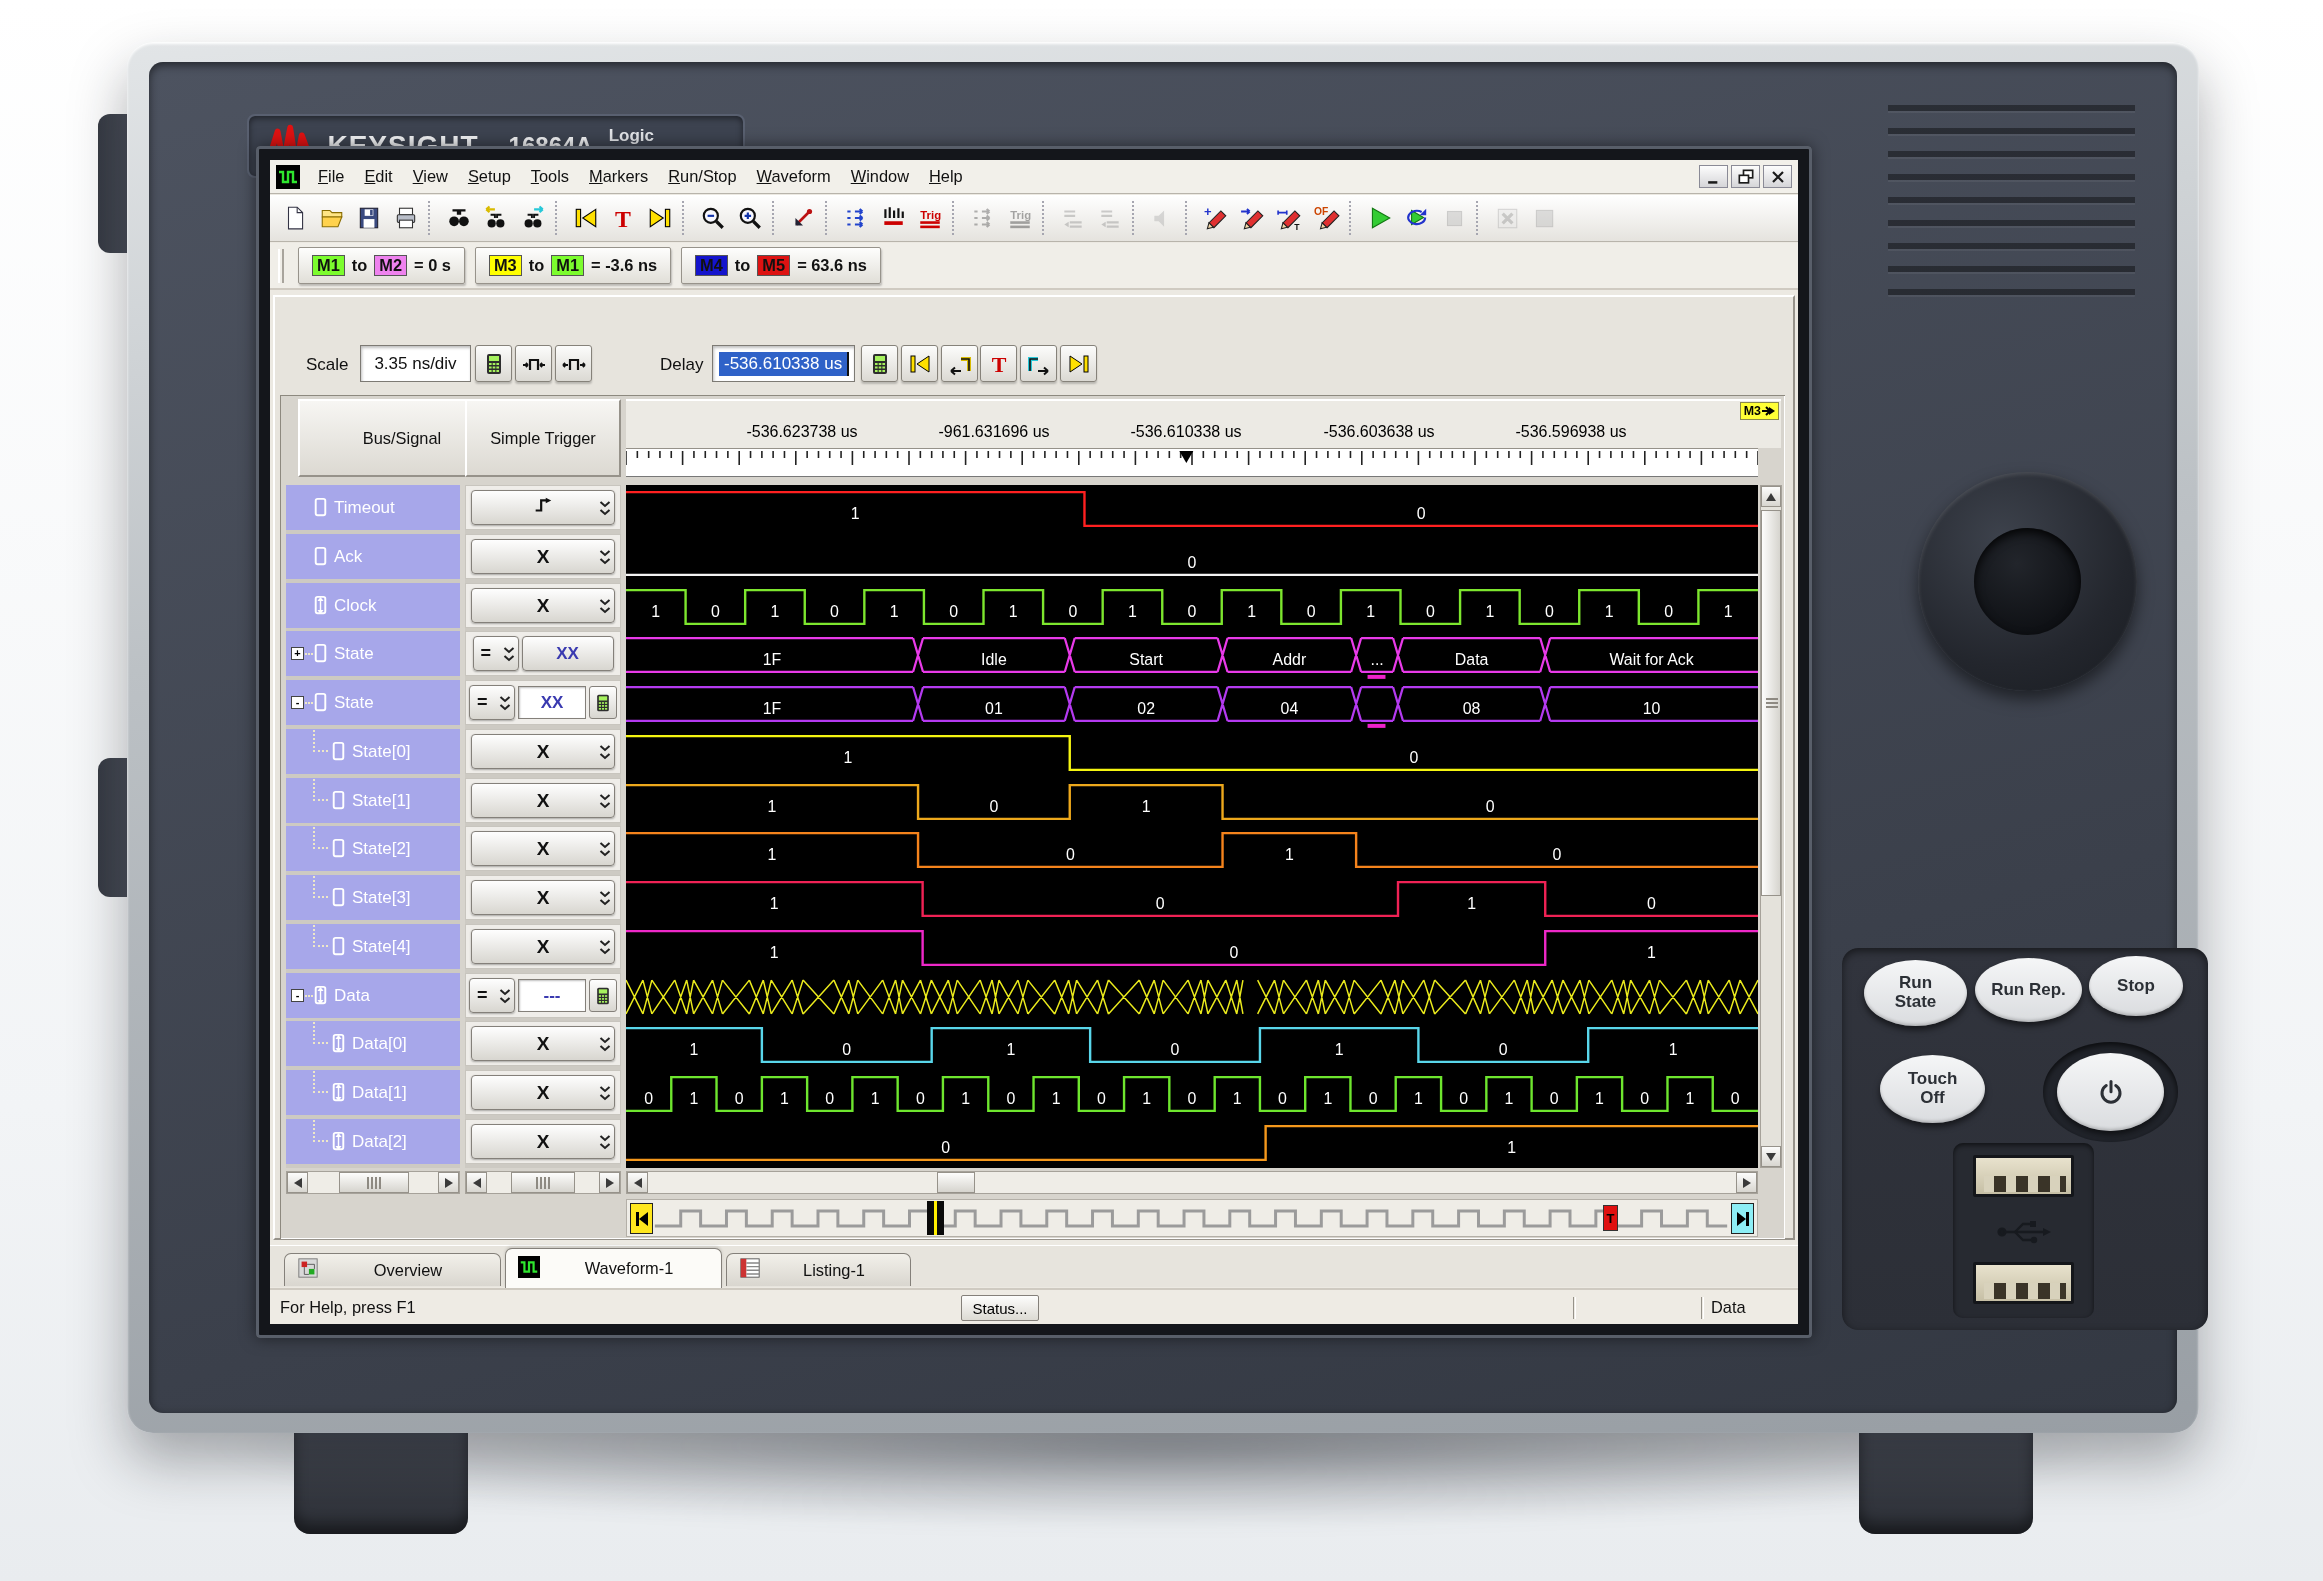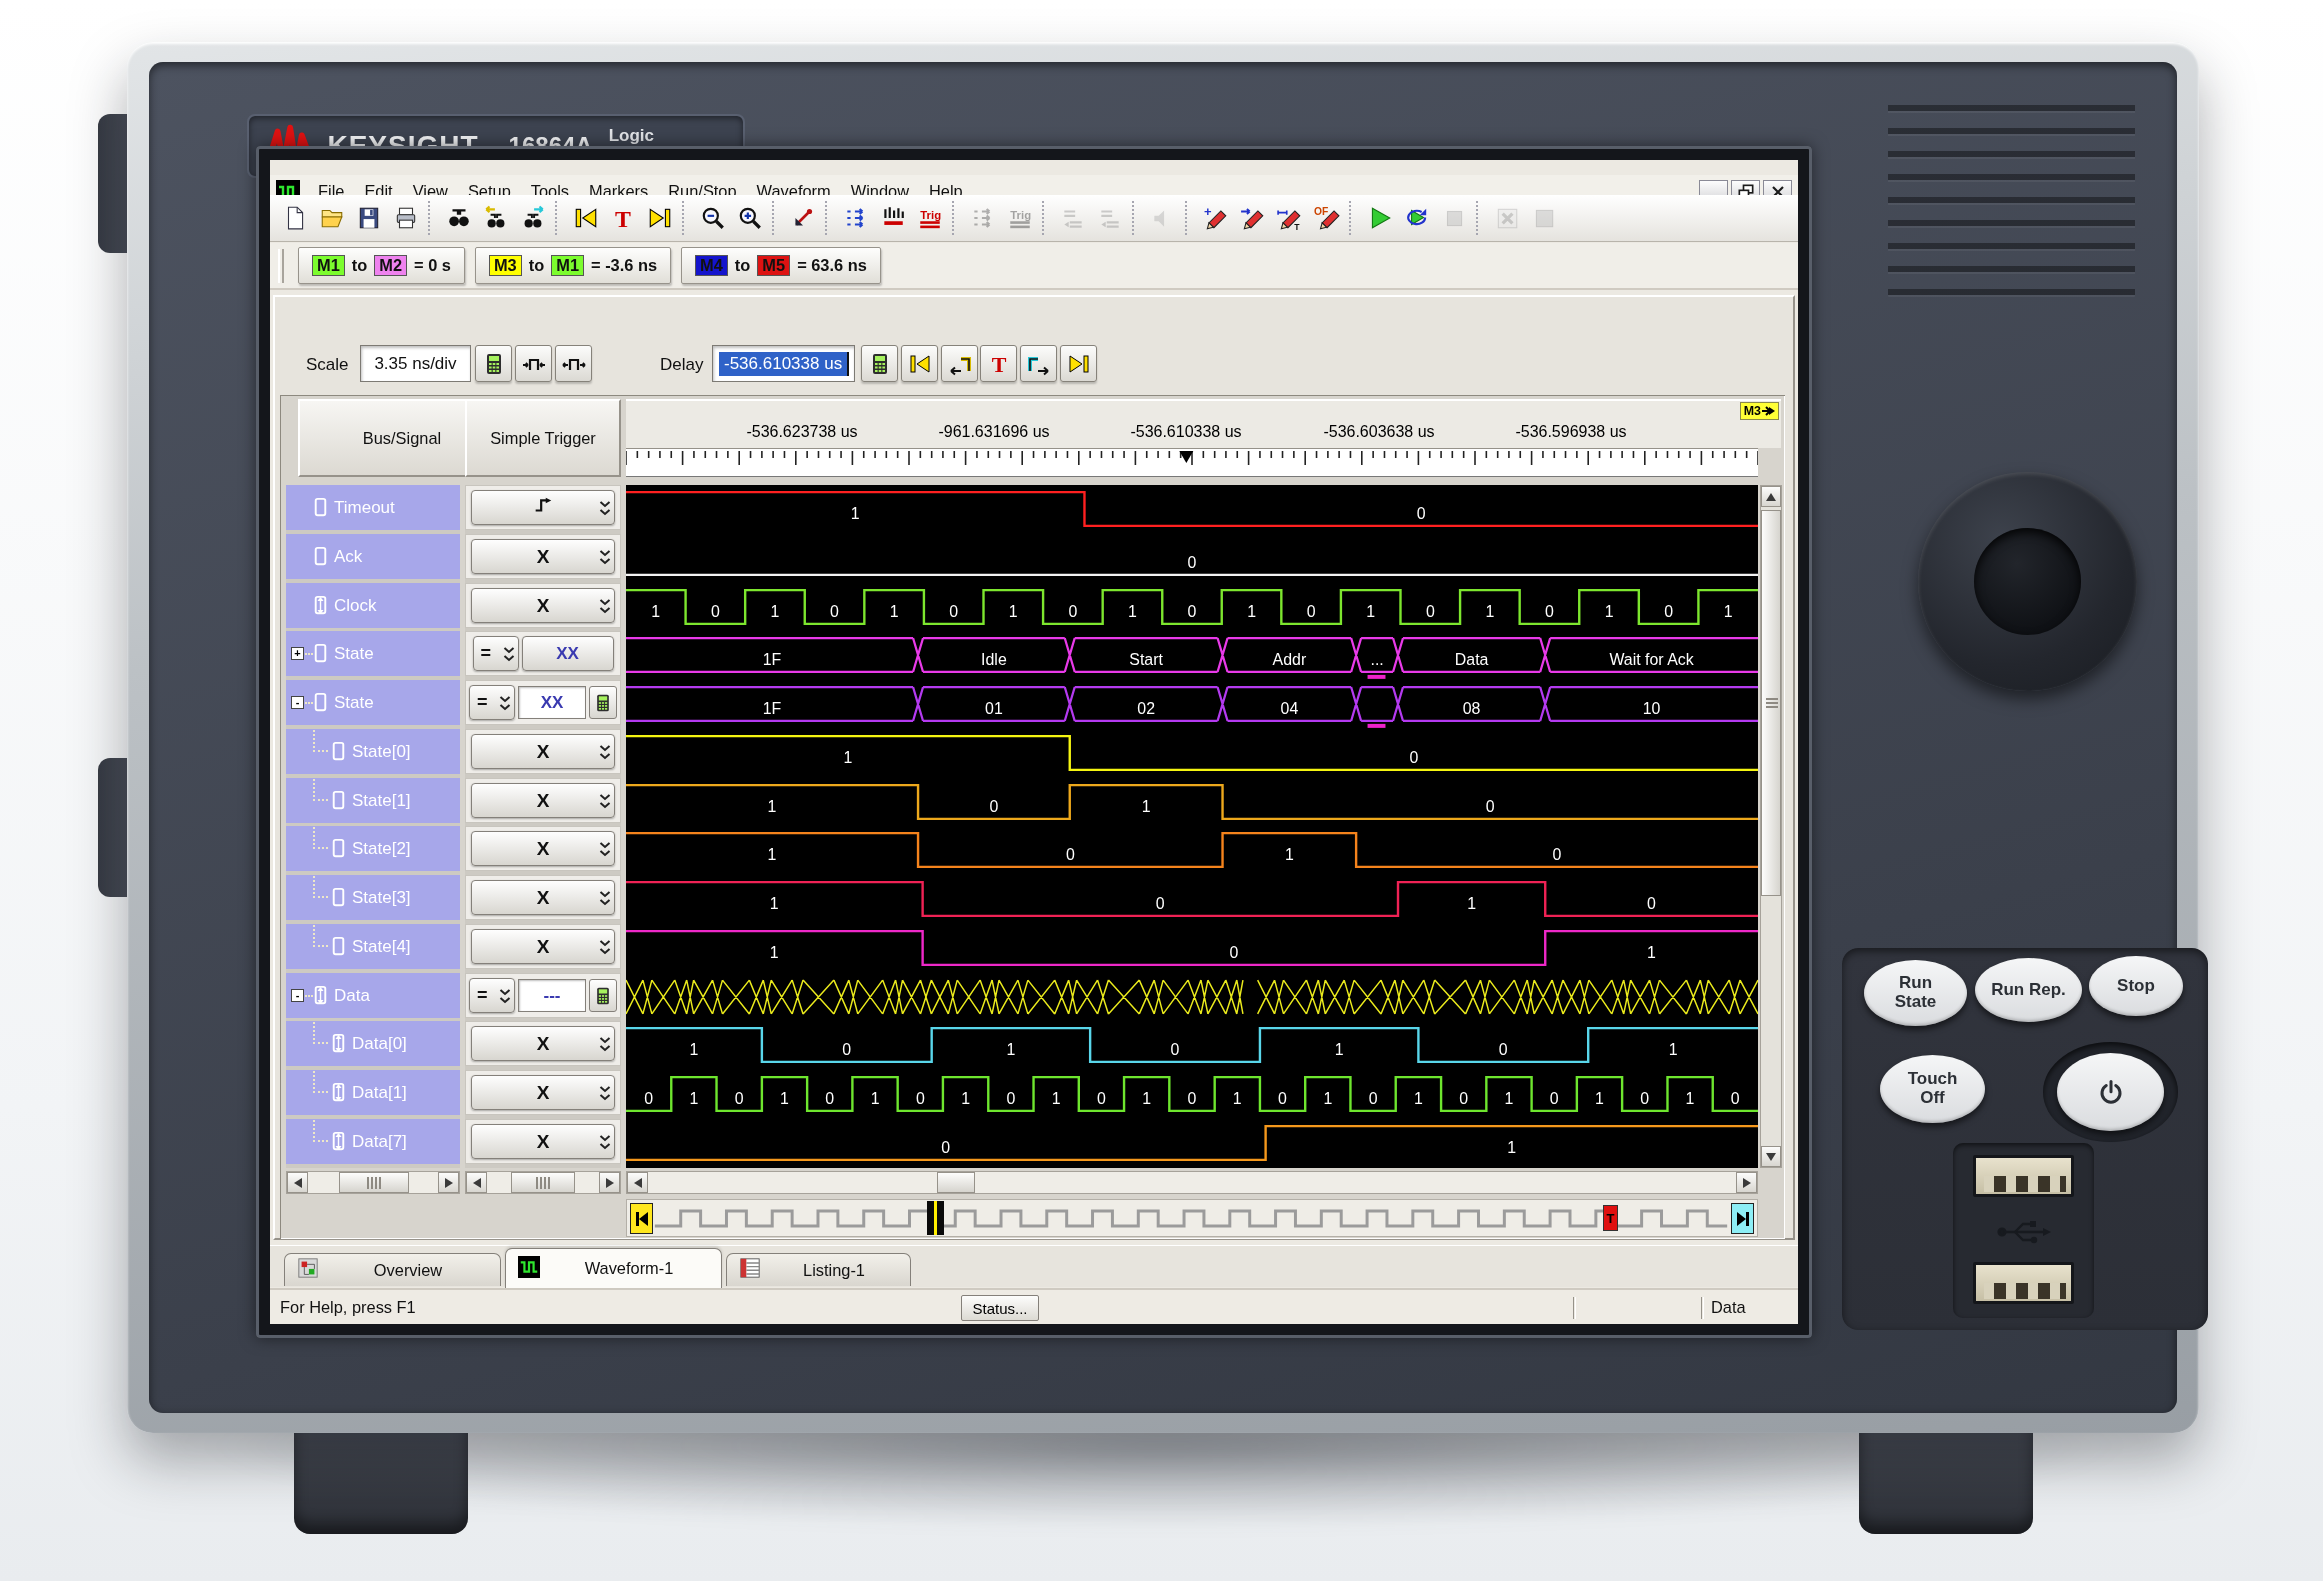--- a/index.html
+++ b/index.html
@@ -55,21 +55,21 @@
   .usbport .tongue{position:absolute;left:8px;top:18px;width:82px;height:16px;background:#3a3428;
     background-image:repeating-linear-gradient(90deg,#d8d2bc 0 10px,#3a3428 10px 22px);}
 
   
   .screenframe{position:absolute;left:107px;top:84px;width:1556px;height:1192px;border-radius:4px;
     background:#14161b;box-shadow:inset 0 0 0 3px #585e69, 0 0 16px rgba(0,0,0,.5);}
   .ui{position:absolute;left:14px;top:14px;width:1528px;height:1164px;background:#ece9e2;
     overflow:hidden;font-size:16px;color:#111;}
 
   
-  .menubar{position:absolute;left:0;top:15px;width:1528px;height:34px;background:#f2f0ea;
+  .menubar{position:absolute;left:0;top:0;width:1528px;height:34px;background:#f2f0ea;
     border-bottom:1px solid #b8b4ab;display:flex;align-items:center;}
   .appicon{width:24px;height:24px;margin:0 8px 0 6px;flex:none;}
   .mi{display:block;padding:7px 10px;font-size:16.4px;cursor:default;}
   .mi::first-letter{text-decoration:underline;}
   .winbtns{margin-left:auto;display:flex;gap:3px;padding-right:6px;}
   .winbtn{width:29px;height:23px;background:linear-gradient(#fdfdfd,#d5d5d8);
     border:1px solid #8a8a96;display:flex;align-items:center;justify-content:center;padding:0;}
 
   
   .toolbar{position:absolute;left:0;top:35px;width:1528px;height:47px;
@@ -749,21 +749,21 @@
               <span class="nlabel" style="left:66px">Data[1]</span>
             </div>
             <div class="ncell" style="top: 634px; height: 45px;">
               <span class="elbow"></span>
               <span class="sigicon" style="left:44px;top:11px"><svg width="17" height="23" viewBox="0 0 17 24">
                   <rect x="3.5" y="3" width="10" height="17" rx="2" fill="none" stroke="#fff" stroke-width="2"></rect>
                   <path d="M8.5 7v10" stroke="#fff" stroke-width="1.5"></path>
                   <path d="M8.5 3.2l-3.2 4h6.4z" fill="#fff"></path>
                   <path d="M8.5 20.8l-3.2-4h6.4z" fill="#fff"></path>
                 </svg></span>
-              <span class="nlabel" style="left:66px">Data[7]</span>
+              <span class="nlabel" style="left:66px">Data[2]</span>
             </div>
           </div>
         <div id="trig-col">
             <div class="tcell" style="top: 0px; height: 45px;">
               <div class="tbig">
                 <span><svg width="22" height="22" viewBox="0 0 24 24">
                     <path d="M4 18h6V7h7" fill="none" stroke="#111" stroke-width="2.4"></path>
                     <path d="M15 4l6 3-6 3z" fill="#111"></path>
                   </svg></span>
                 <span class="chev"><svg width="12" height="20" viewBox="0 0 12 20">

